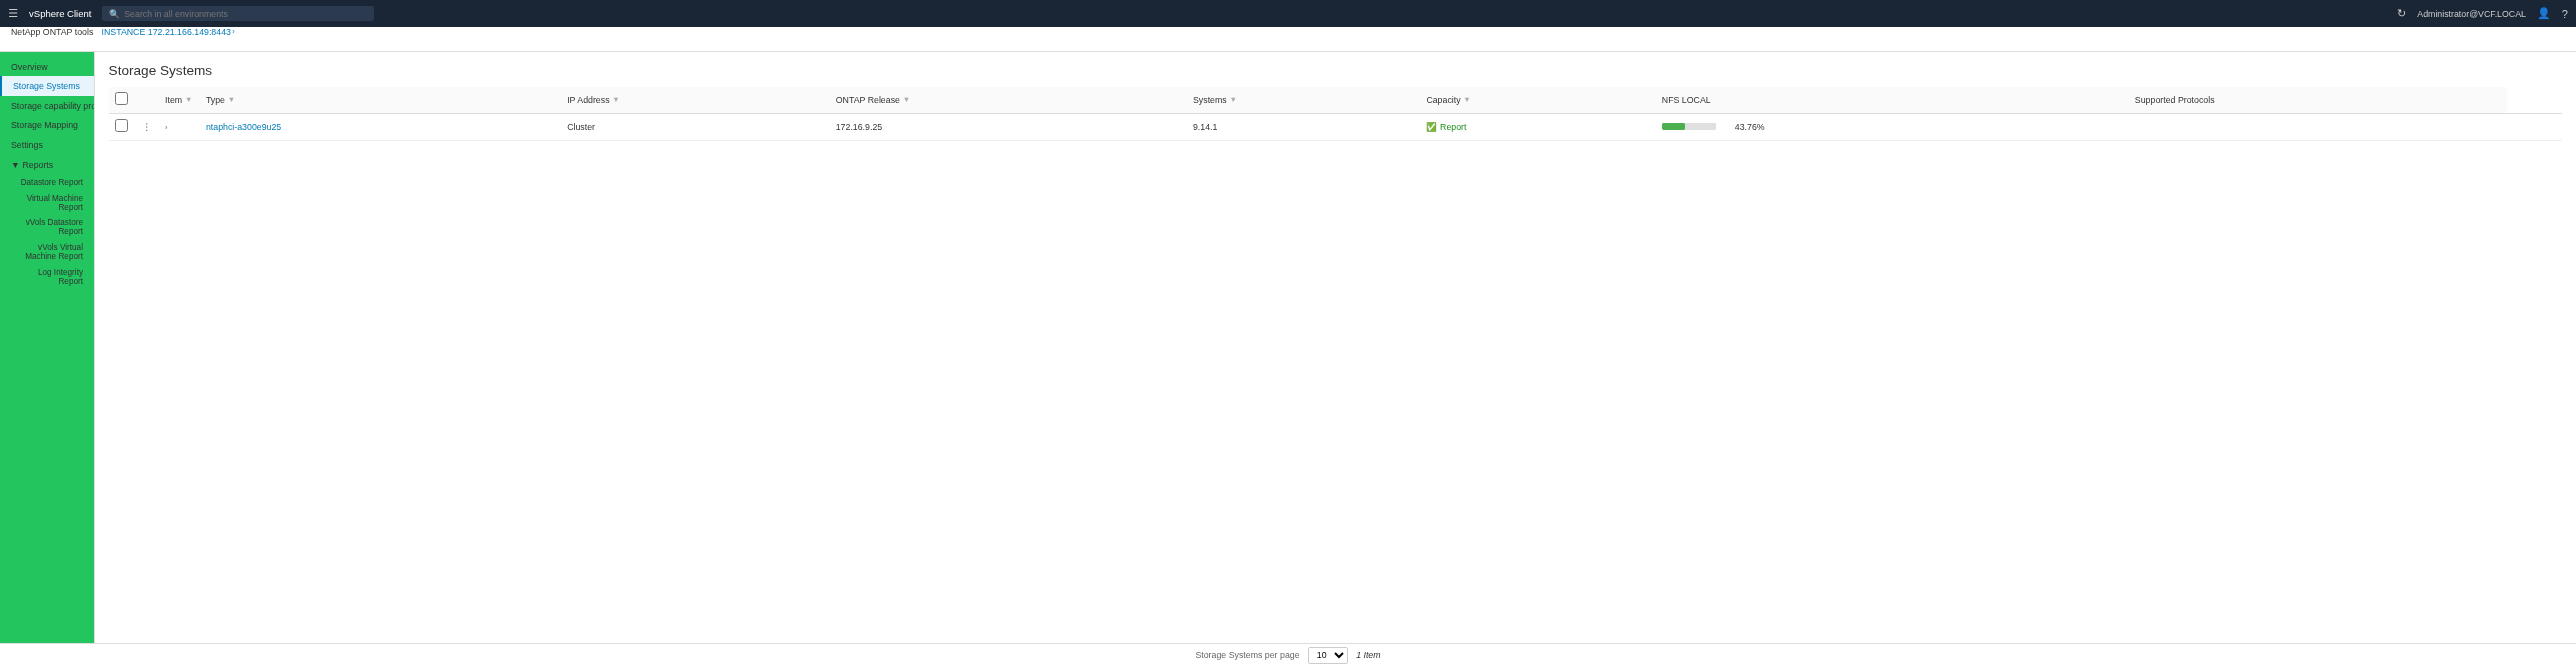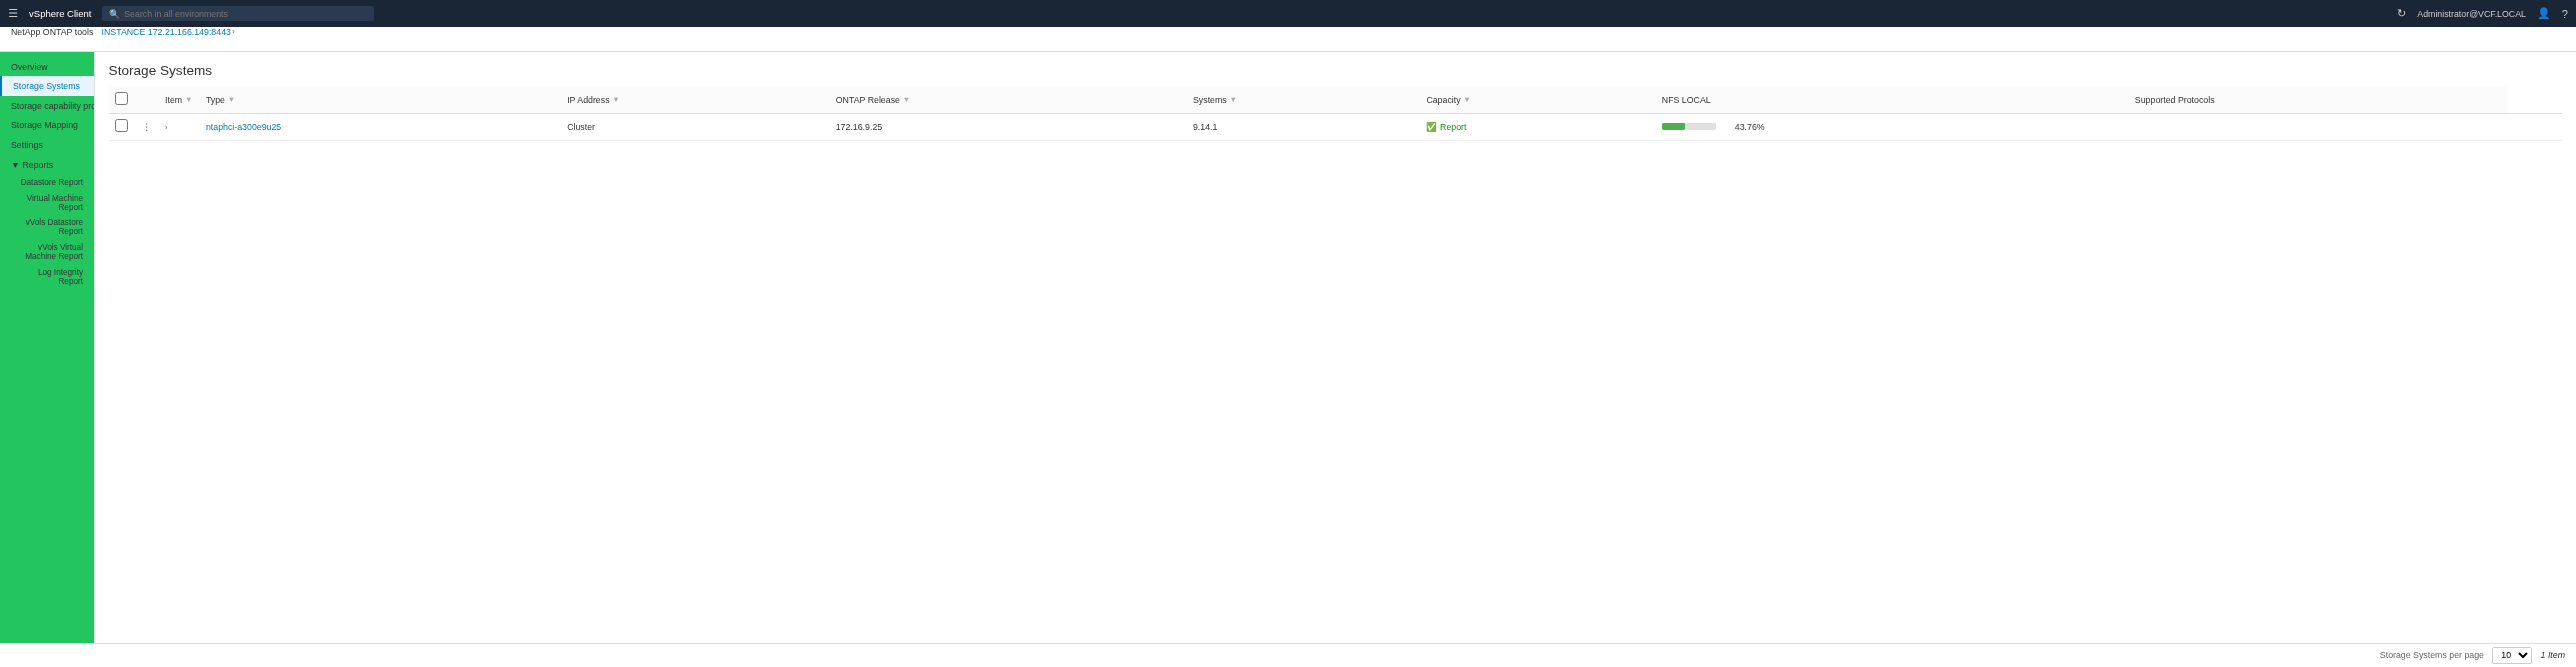--- a/index.html
+++ b/index.html
@@ -144,21 +144,21 @@
     
     .table-footer {
       position: fixed;
       bottom: 0; left: 0; right: 0;
       background: #fff;
       border-top: 0.7px solid #ddd;
       height: 24.5px;
       display: flex;
       align-items: center;
       padding: 0 11px;
-      justify-content: flex-end;
+      justify-content: center;
       gap: 8.2px;
       font-size: 8.8px;
     }
     .footer-label { color: #666; }
     .footer-select {
       border: 0.7px solid #ccc; border-radius: 2px;
       padding: 1.4px 4.1px; font-size: 8.8px;
       background: #fff;
     }
     .footer-count { color: #333; font-weight: 500; font-style: italic; }

